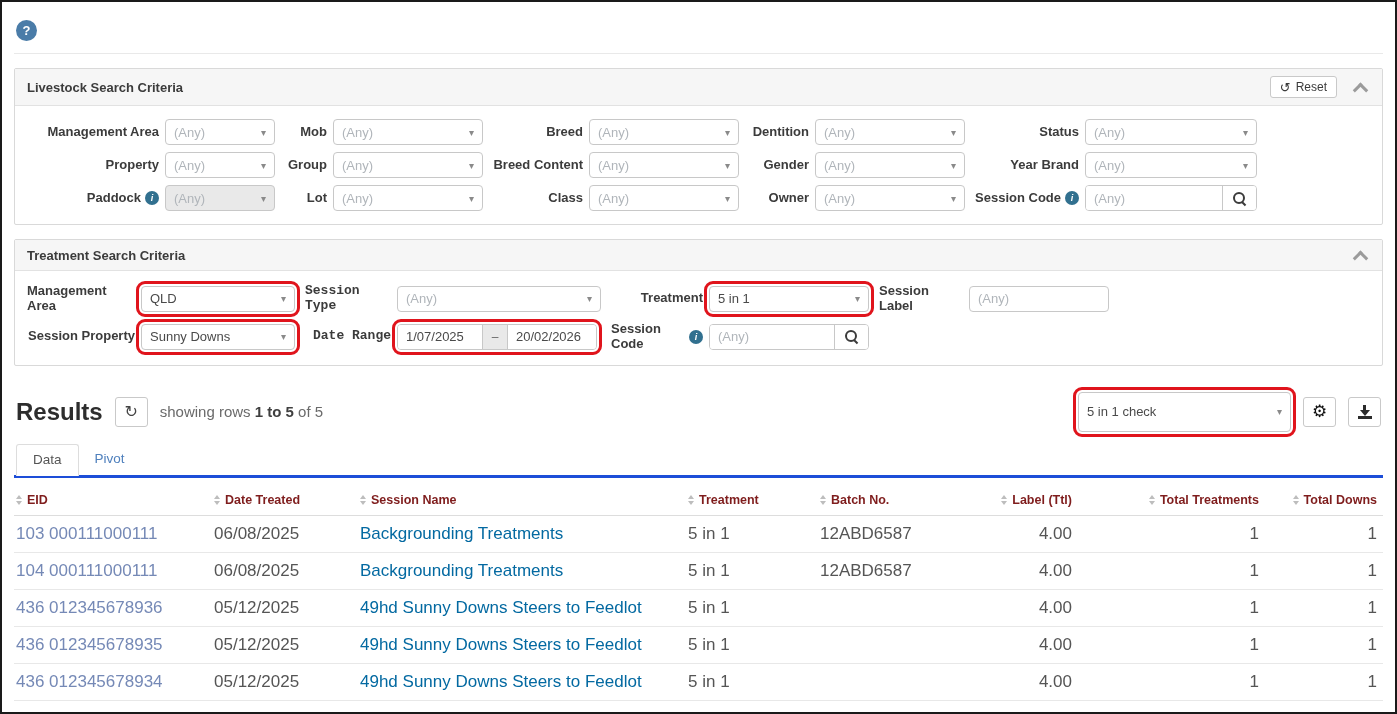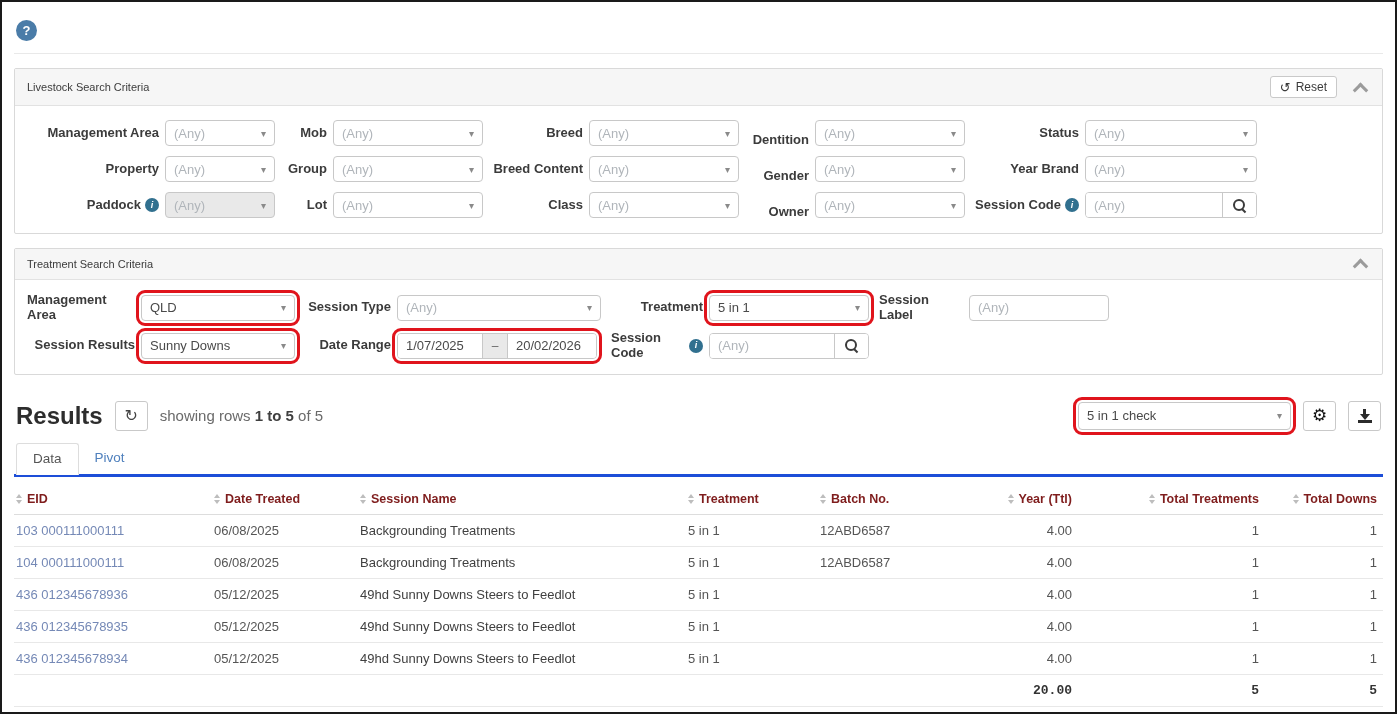--- a/index.html
+++ b/index.html
@@ -21,40 +21,40 @@
     margin-top:4px; cursor:pointer;
   }
   .divider { border:none; border-top:1px solid #e9e9e9; margin:0 0 14px; }
 
   
   .panel { border:1px solid #d9d9d9; border-radius:2px; margin-bottom:14px; background:#fff; }
   .panel-head {
     display:flex; align-items:center; background:#f6f6f6; border-bottom:1px solid #e2e2e2;
     padding:7px 12px; min-height:31px;
   }
-  .panel-title { font-size:11px; font-weight:400; color:#3b3b3b; }
+  .panel-title { font-size:13px; font-weight:700; color:#3b3b3b; }
   .panel-head .spacer { flex:1; }
   .reset-btn {
     display:inline-flex; align-items:center; gap:5px; background:#fff; border:1px solid #c9c9c9;
     border-radius:3px; padding:3px 9px; font-size:12px; color:#3b3b3b; cursor:pointer;
     font-family:inherit;
   }
   .reset-btn .ric { font-size:13px; line-height:1; }
   .collapse-btn { background:none; border:none; cursor:pointer; padding:2px 4px; margin-left:14px; }
   .chevup { display:block; width:11px; height:11px; border-left:3px solid #9b9b9b; border-top:3px solid #9b9b9b; transform:rotate(45deg) translate(2px,2px); }
   .panel-body { padding:13px 12px 13px; }
 
   
   .grid5 { display:grid; grid-template-columns:248px 198px 246px 216px 282px; column-gap:10px; row-gap:7px; }
   .grid4 { display:grid; grid-template-columns:268px 296px 258px 230px; column-gap:10px; row-gap:8px; }
   .fld { display:flex; align-items:center; gap:6px; }
   .lbl { font-weight:700; font-size:13px; color:#3b3b3b; flex:none; display:inline-flex; align-items:center; justify-content:flex-end; gap:4px; text-align:left; line-height:1.15; }
   .grid5 .c1 .lbl{width:132px;} .grid5 .c2 .lbl{width:42px;} .grid5 .c3 .lbl{width:90px;}
-  .grid5 .c4 .lbl{width:60px;margin-top:14px;} .grid5 .c5 .lbl{width:104px;}
-  .grid4 .c1 .lbl{width:108px;} .grid4 .c2 .lbl{width:86px;} .grid4 .c3 .lbl{width:92px;} .grid4 .c4 .lbl{width:84px;}
+  .grid5 .c4 .lbl{width:60px;} .grid5 .c5 .lbl{width:104px;}
+  .grid4 .c1 .lbl{width:108px;} .grid4 .c2 .lbl{width:86px;font-family:Liberation Mono, monospace;} .grid4 .c3 .lbl{width:92px;} .grid4 .c4 .lbl{width:84px;}
   .info-circle {
     width:14px; height:14px; border-radius:50%; background:#31708f; color:#fff; flex:none;
     font-size:9px; font-weight:700; font-style:italic; display:inline-flex; align-items:center; justify-content:center;
   }
   .select {
     flex:1; height:26px; border:1px solid #c8c8c8; border-radius:4px; background:#fff;
     display:flex; align-items:center; justify-content:space-between; padding:0 8px; cursor:pointer;
     font-size:13px; min-width:0;
   }
   .select .val { color:#4a4a4a; white-space:nowrap; overflow:hidden; }
@@ -83,45 +83,45 @@
   h2 { font-size:24px; font-weight:700; color:#2d2d2d; }
   .iconbtn {
     height:30px; min-width:33px; border:1px solid #c9c9c9; border-radius:3px; background:#fff; cursor:pointer;
     display:inline-flex; align-items:center; justify-content:center; padding:0 7px; font-family:inherit;
   }
   .refresh-ic { font-size:16px; color:#444; line-height:1; }
   .gear-ic { font-size:17px; color:#111; line-height:1; }
   .showing { font-size:15px; color:#6a6a6a; }
   .showing b { color:#3f3f3f; }
   .flex-spacer { flex:1; }
-  .report-select { flex:none; width:213px; height:28px;justify-content:space-between; }
+  .report-select { flex:none; width:213px; height:40px;justify-content:space-between; }
   .dl { position:relative; width:14px; height:14px; display:block; }
   .dl .shaft { position:absolute; left:5.5px; top:0; width:3px; height:6px; background:#2b2b2b; }
   .dl .head { position:absolute; left:2px; top:5px; border-left:5px solid transparent; border-right:5px solid transparent; border-top:6px solid #2b2b2b; }
   .dl .tray { position:absolute; left:0; bottom:0; width:14px; height:3px; background:#2b2b2b; }
 
   
   .tabs { display:flex; margin-top:12px; border-bottom:3px solid #1d4ed8; padding:0 2px; }
   .tab { padding:7px 16px 8px; font-size:13.5px; cursor:pointer; }
   .tab.active { border:1px solid #ddd; border-bottom:1px solid #fff; border-radius:3px 3px 0 0; margin-bottom:-1px; background:#fff; color:#555; }
   .tab.link { color:#4f80bd; }
 
   
   table { width:100%; border-collapse:collapse; table-layout:fixed; margin-top:2px; }
-  th, td { font-size:13px; padding:8px 2px; text-align:left; overflow:hidden; white-space:nowrap; }
+  th, td { font-size:17px; padding:8px 2px; text-align:left; overflow:hidden; white-space:nowrap; }
   th { font-size:12.5px; font-weight:700; color:#7f1d1d; border-bottom:1px solid #ddd; cursor:pointer; }
   td { color:#555; border-bottom:1px solid #e8e8e8; }
   .num, th.num { text-align:right; padding-right:6px; }
   .th-inner { display:inline-flex; align-items:center; gap:5px; }
   .sort { display:inline-flex; flex-direction:column; gap:2px; }
   .sort i { display:block; width:0; height:0; border-left:3.5px solid transparent; border-right:3.5px solid transparent; }
   .sort .up { border-bottom:4px solid #bdbdbd; }
   .sort .dn { border-top:4px solid #bdbdbd; }
   a.eid { color:#7589b6; text-decoration:none; cursor:pointer; }
-  a.session { color:#404040; text-decoration:none; cursor:pointer; }
+  a.session { color:#0369a1; text-decoration:none; cursor:pointer; }
   tr.totals td { font-weight:700; color:#333;font-family:Liberation Mono, monospace; }
   .table-footer { text-align:center; font-size:12.5px; color:#8a8a8a; padding:8px 0 6px; }
   .table-footer b { color:#5a5a5a; }
 </style>
 </head>
 <body>
 
 <div class="page">
 
   <div class="titlebar">
@@ -327,21 +327,21 @@
         </div>
         <div class="fld c4">
           <span class="lbl">
               <span>Session Label</span>
             </span>
           <input class="tinput" placeholder="(Any)" style="">
         </div>
 
         <div class="fld c1">
           <span class="lbl">
-              <span>Session Results</span>
+              <span>Session Property</span>
             </span>
           <div class="select hl">
             <span class="val">Sunny Downs</span>
             <span class="caret">▾</span>
           </div>
         </div>
         <div class="fld c2">
           <span class="lbl">
               <span>Date Range</span>
             </span>
@@ -446,21 +446,21 @@
                 <i class="up"></i>
                 <i class="dn"></i>
               </span>
               <span>Batch No.</span>
             </span></th>
         <th class="num"><span class="th-inner">
               <span class="sort">
                 <i class="up"></i>
                 <i class="dn"></i>
               </span>
-              <span>Year (Ttl)</span>
+              <span>Label (Ttl)</span>
             </span></th>
         <th class="num"><span class="th-inner">
               <span class="sort">
                 <i class="up"></i>
                 <i class="dn"></i>
               </span>
               <span>Total Treatments</span>
             </span></th>
         <th class="num"><span class="th-inner">
               <span class="sort">

